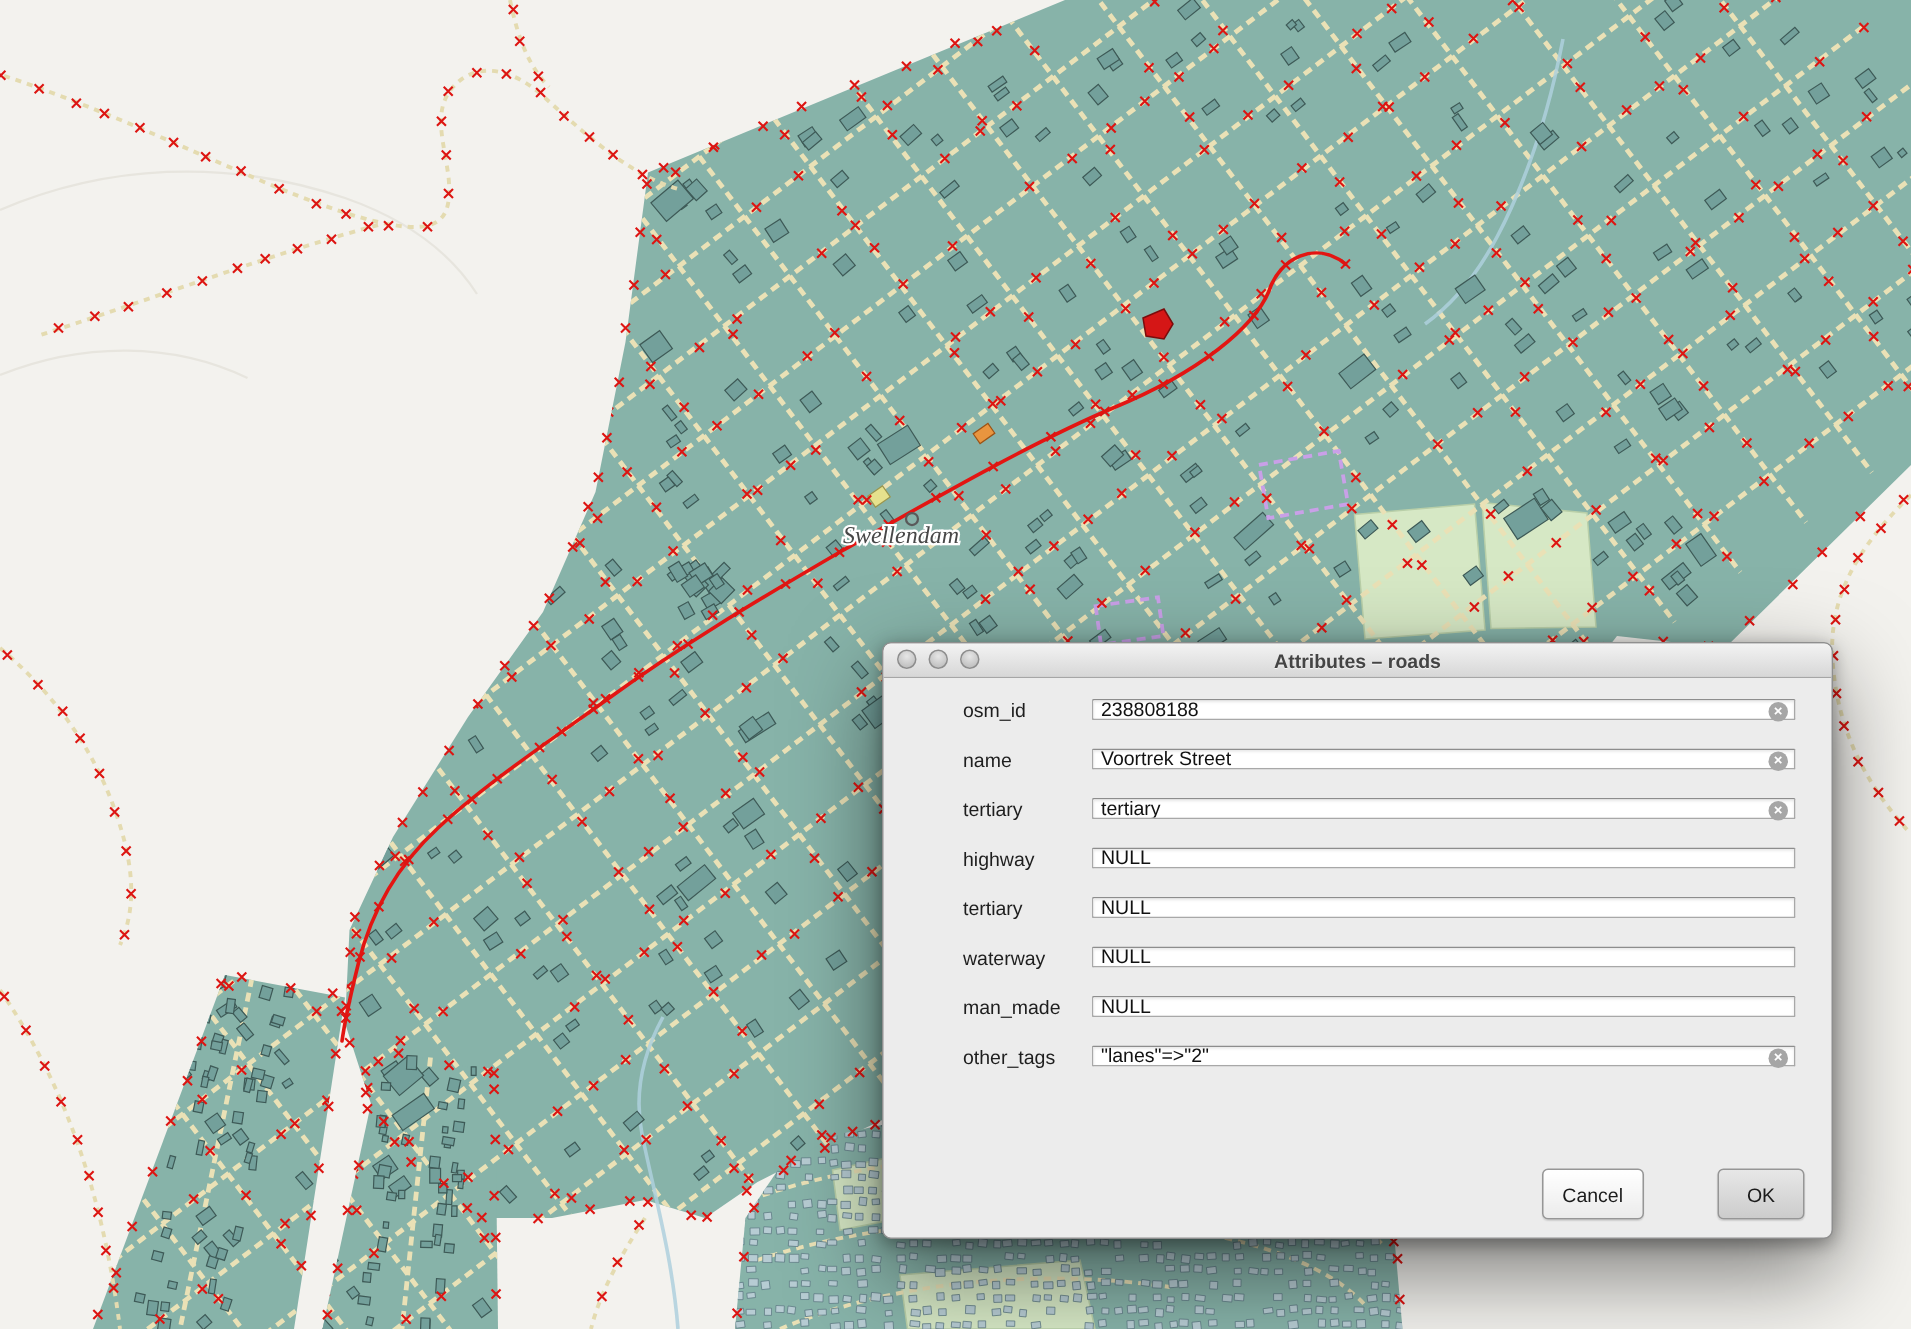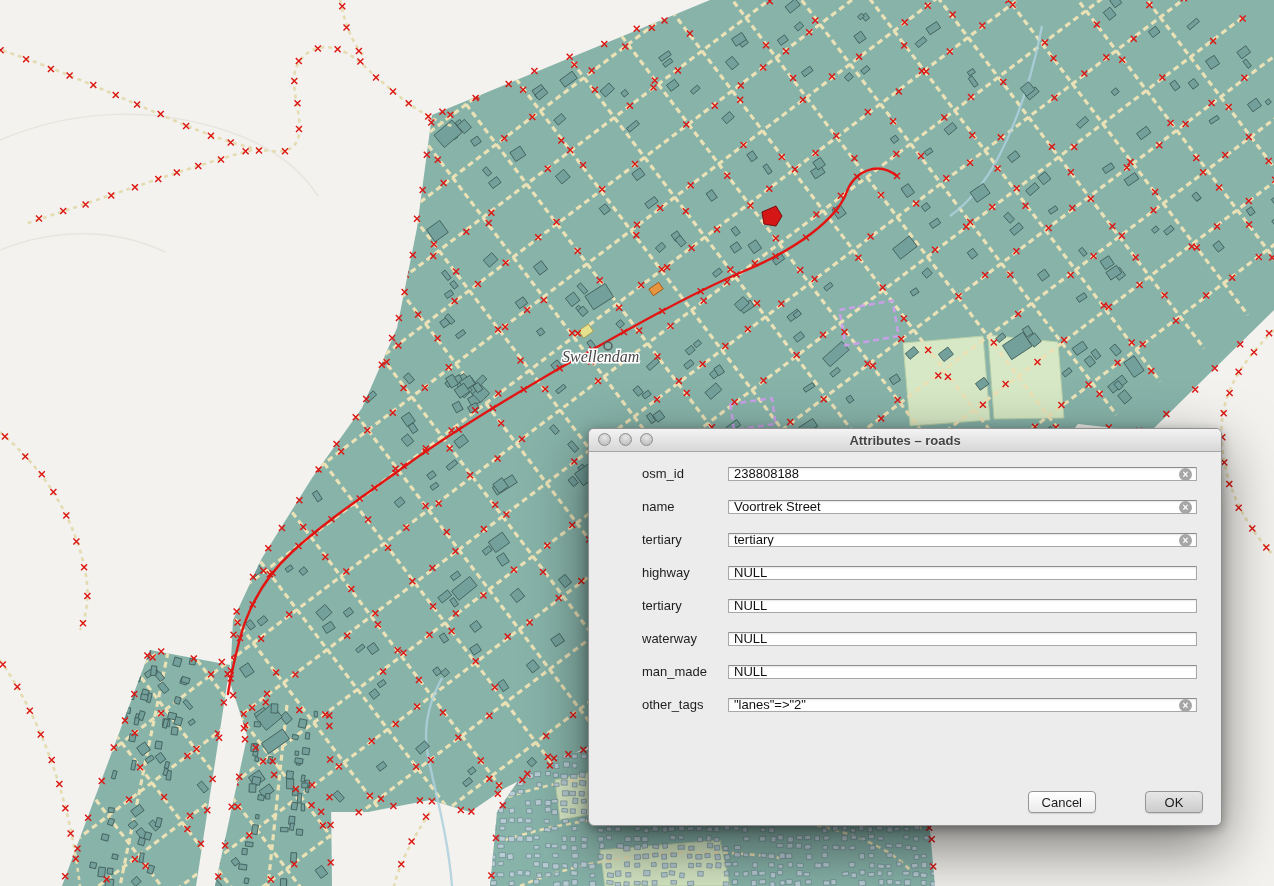--- a/index.html
+++ b/index.html
@@ -39,21 +39,21 @@
     box-shadow:inset 0 1px 2px rgba(0,0,0,.10);
   }
   input.field.noclear{padding-right:17px;}
   .clear{
     position:absolute;right:5px;top:4px;width:13px;height:13px;border-radius:50%;
     background:#a6a6a6;color:#fff;font-size:10px;line-height:13px;
     text-align:center;font-weight:bold;cursor:default;
   }
   .btns{position:absolute;right:18px;bottom:12px;display:flex;gap:20px;}
   .btns button{
-    height:22px;min-width:58px;padding:0 13px;border-radius:4px;
+    height:34px;min-width:58px;padding:0 13px;border-radius:4px;
     border:1px solid #969696;color:#1b1b1b;font:13px "Liberation Sans",sans-serif;
     background:linear-gradient(#ffffff,#ebebeb);
     box-shadow:0 1px 1px rgba(0,0,0,.12);
   }
   .btns button.ok{background:linear-gradient(#e7e7e7,#cccccc);margin-left:29px;}
 </style>
 </head>
 <body>
 
 <svg id="map-svg" width="1274" height="886" viewBox="0 0 1274 886">

